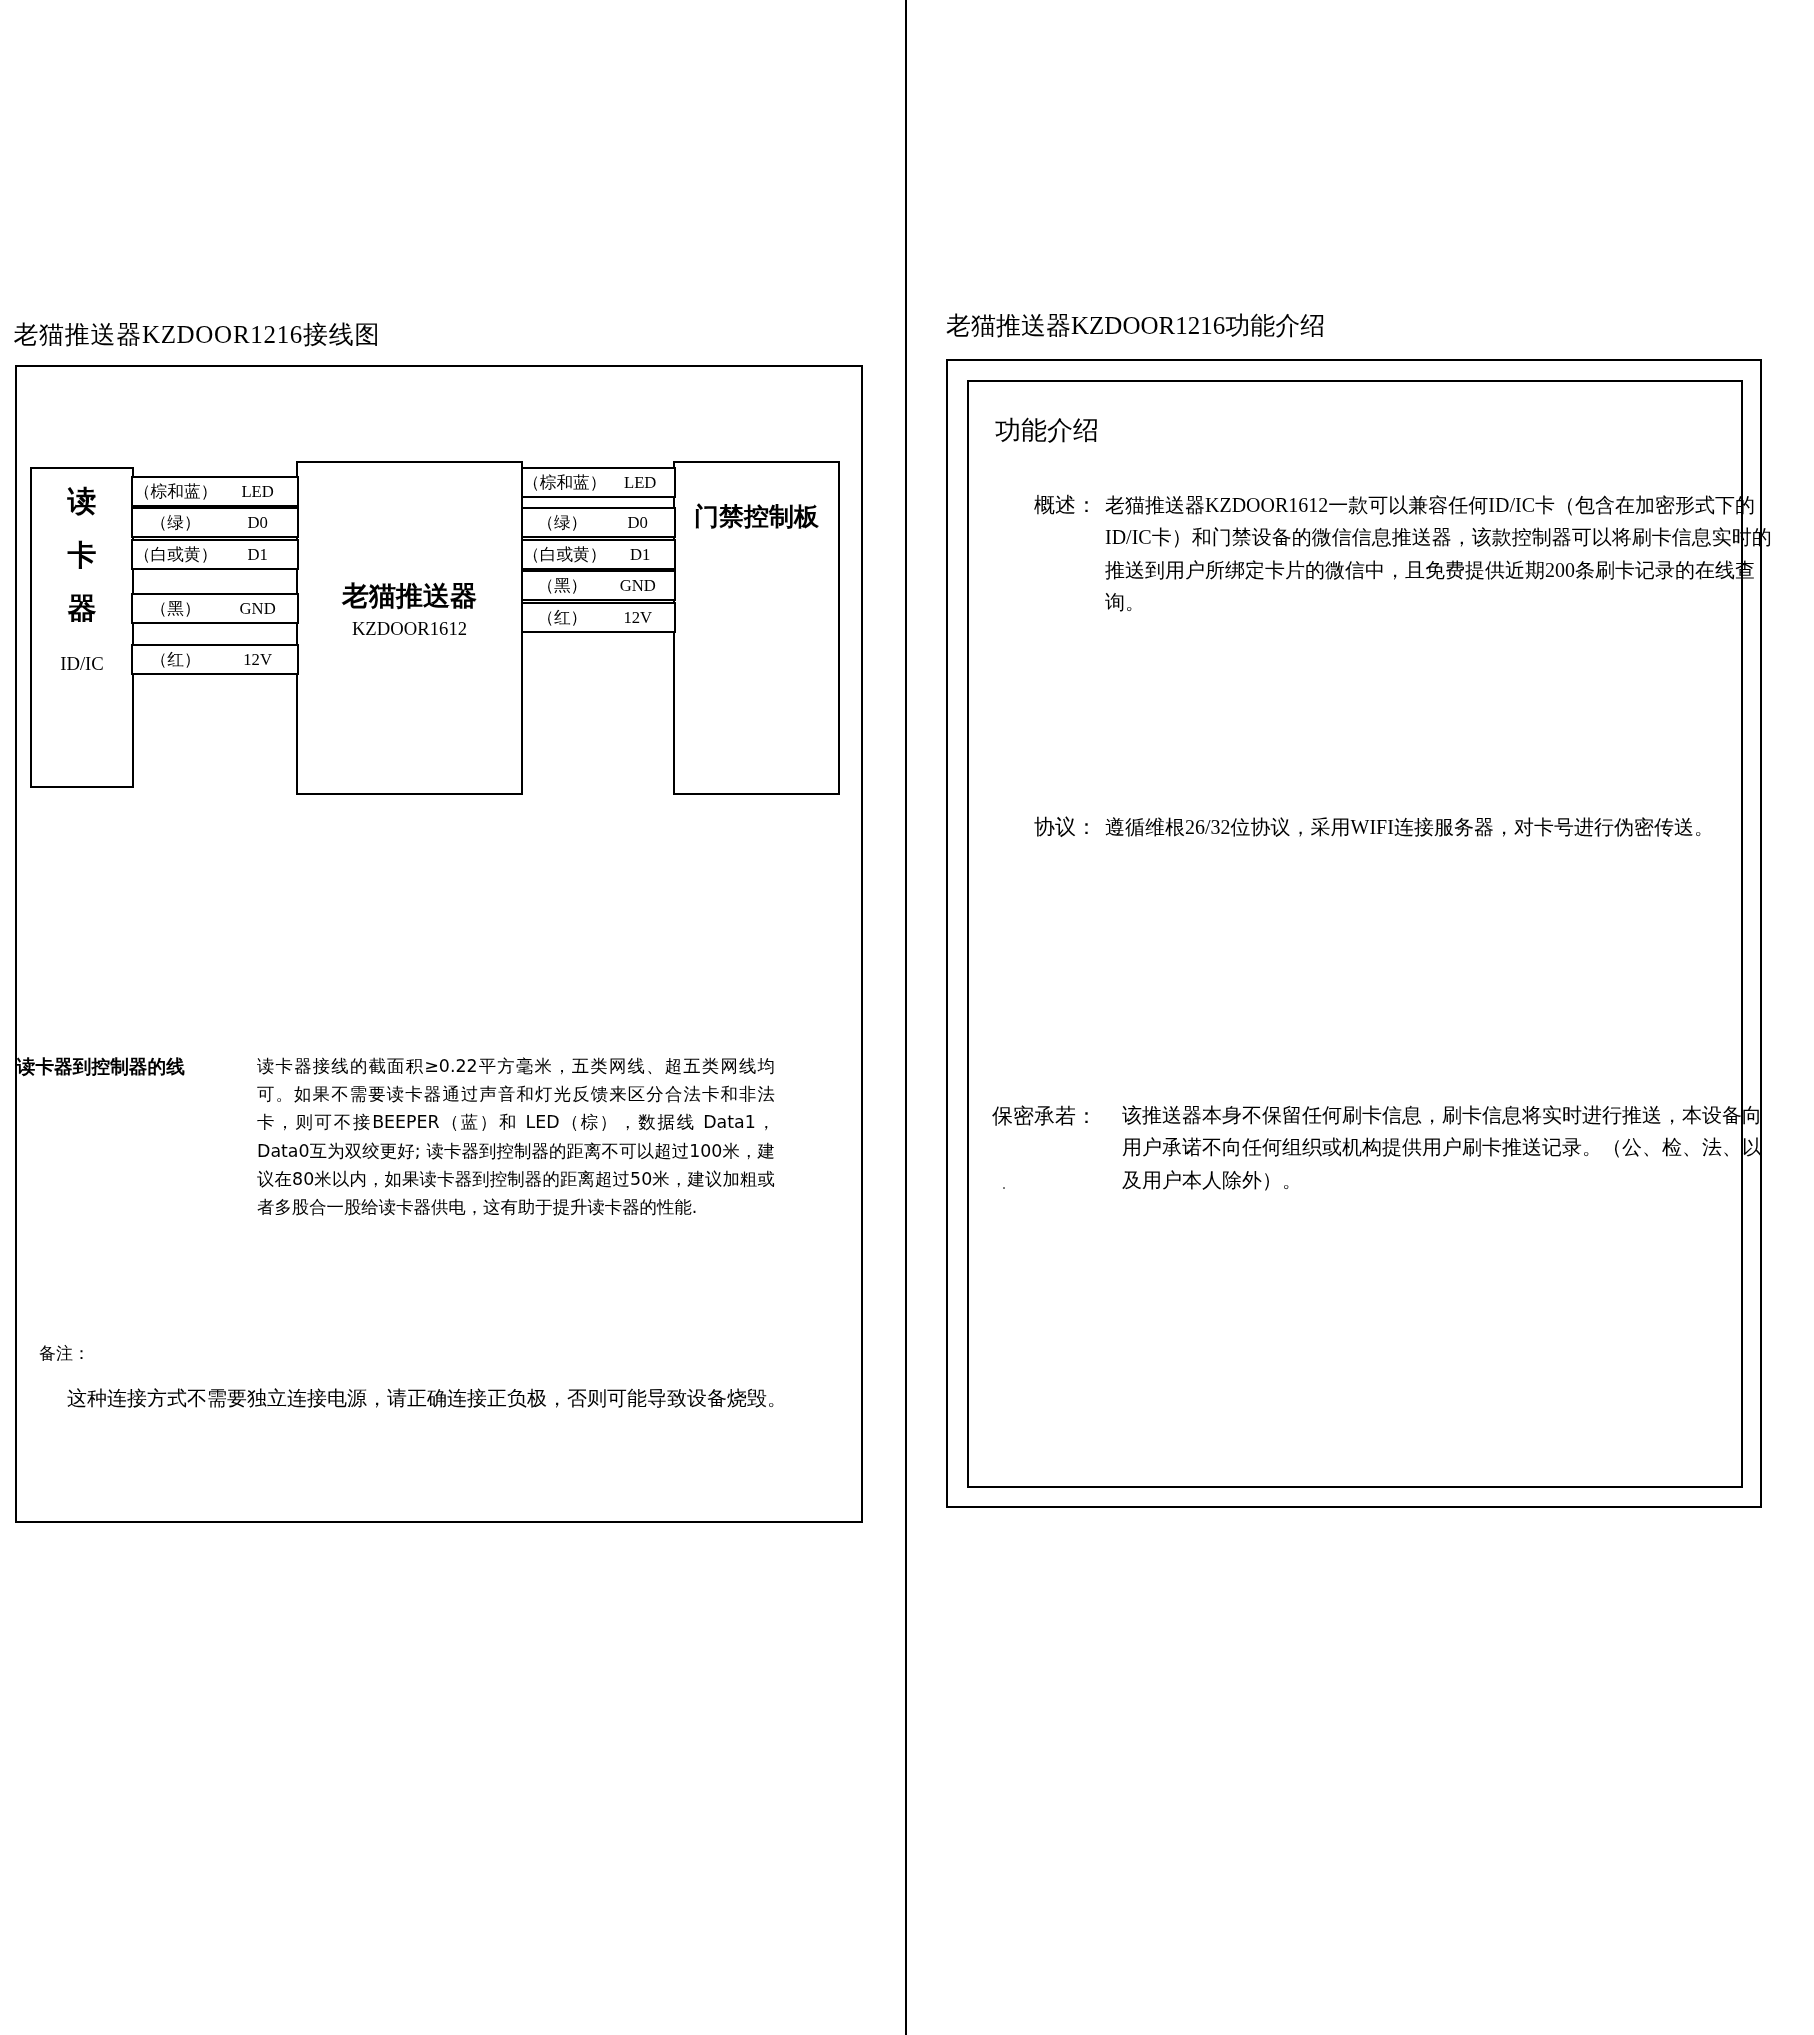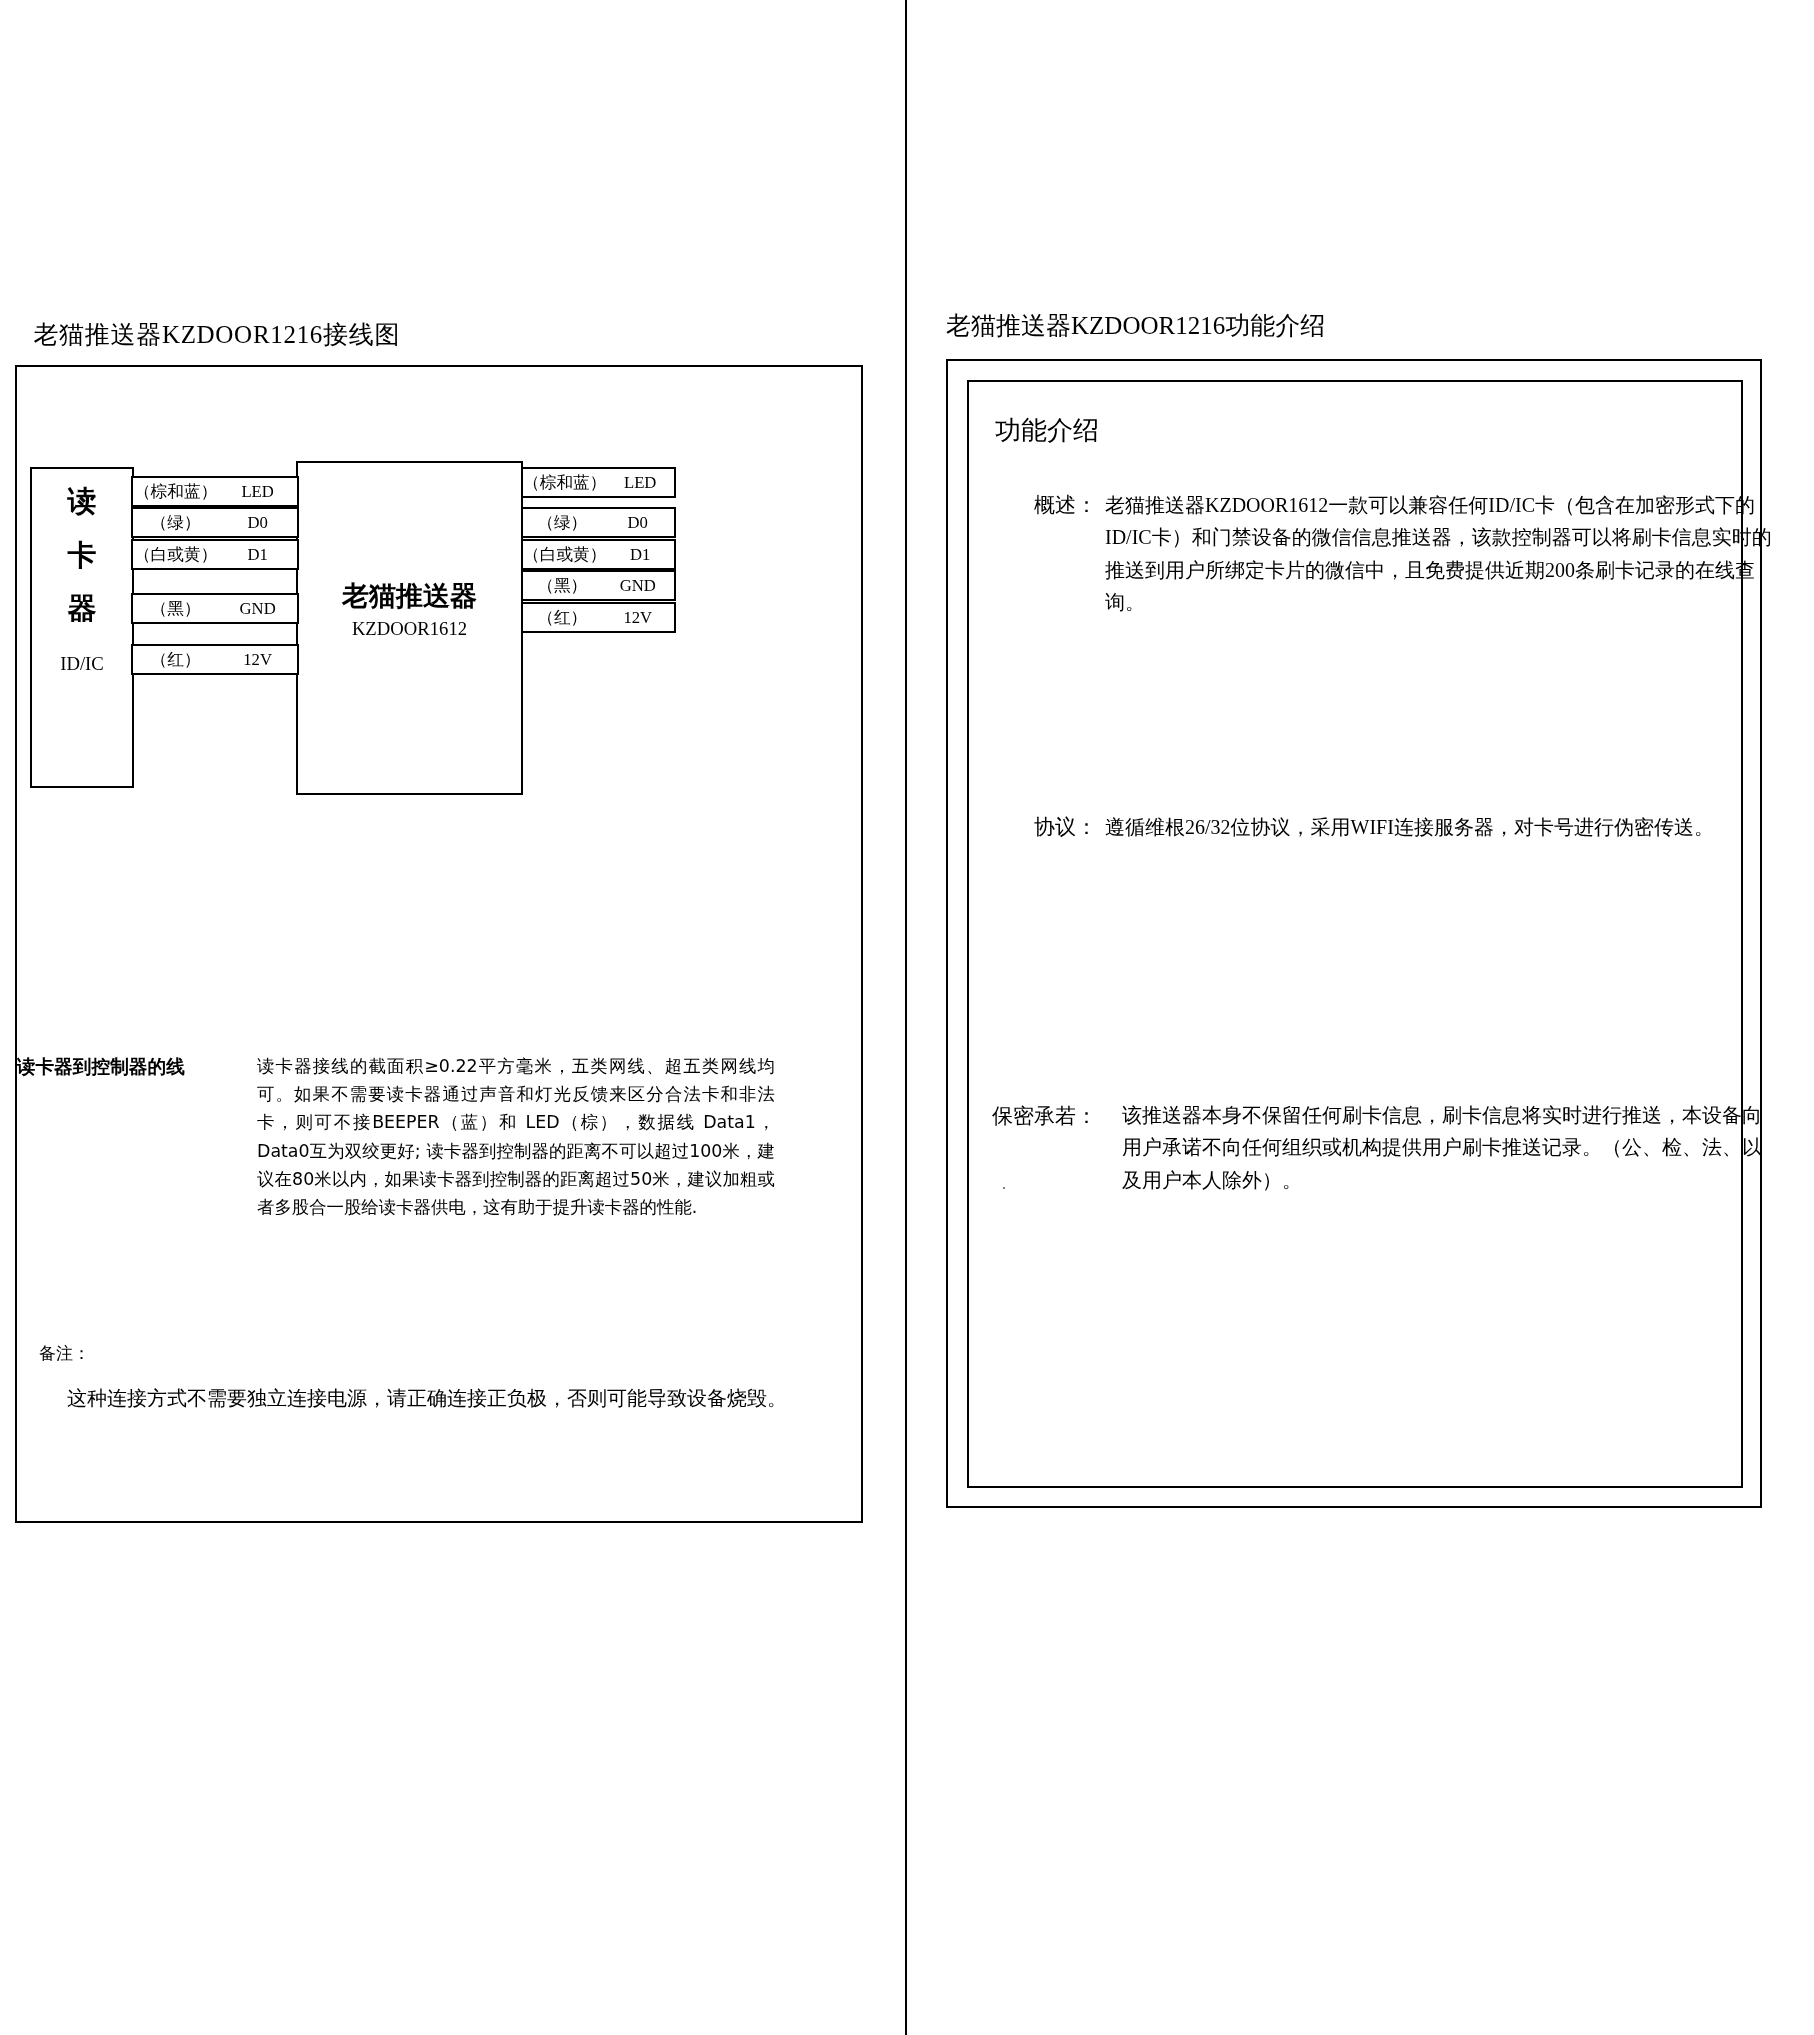--- a/index.html
+++ b/index.html
@@ -35,21 +35,20 @@
     height: 2035px;
   }
   .left-title {
     position: absolute;
     left: 13.4px;
     top: 318px;
     font-size: 25px;
     font-family: "Liberation Serif", serif;
     letter-spacing: 0.7px;
     white-space: nowrap;
-    margin-left: 20px;
   }
   .left-frame {
     position: absolute;
     left: 14.7px;
     top: 365px;
     width: 848px;
     height: 1158px;
     border: 2.7px solid #000000;
     box-sizing: border-box;
   }
@@ -289,20 +288,23 @@
     <div class="ch ch2">卡</div>
     <div class="ch ch3">器</div>
     <div class="sub">ID/IC</div>
   </div>
 
   <div class="pusher-box">
     <div class="name">老猫推送器</div>
     <div class="model">KZDOOR1612</div>
   </div>
 
+  <div class="controller-box">
+    <div class="name">门禁控制板</div>
+  </div>
 
   <div class="left-wires">
     <div class="wire-row" style="top:476px;">
       <span class="color">（棕和蓝）</span>
       <span class="signal">LED</span>
     </div>
     <div class="wire-row" style="top:507px;">
       <span class="color">（绿）</span>
       <span class="signal">D0</span>
     </div>

